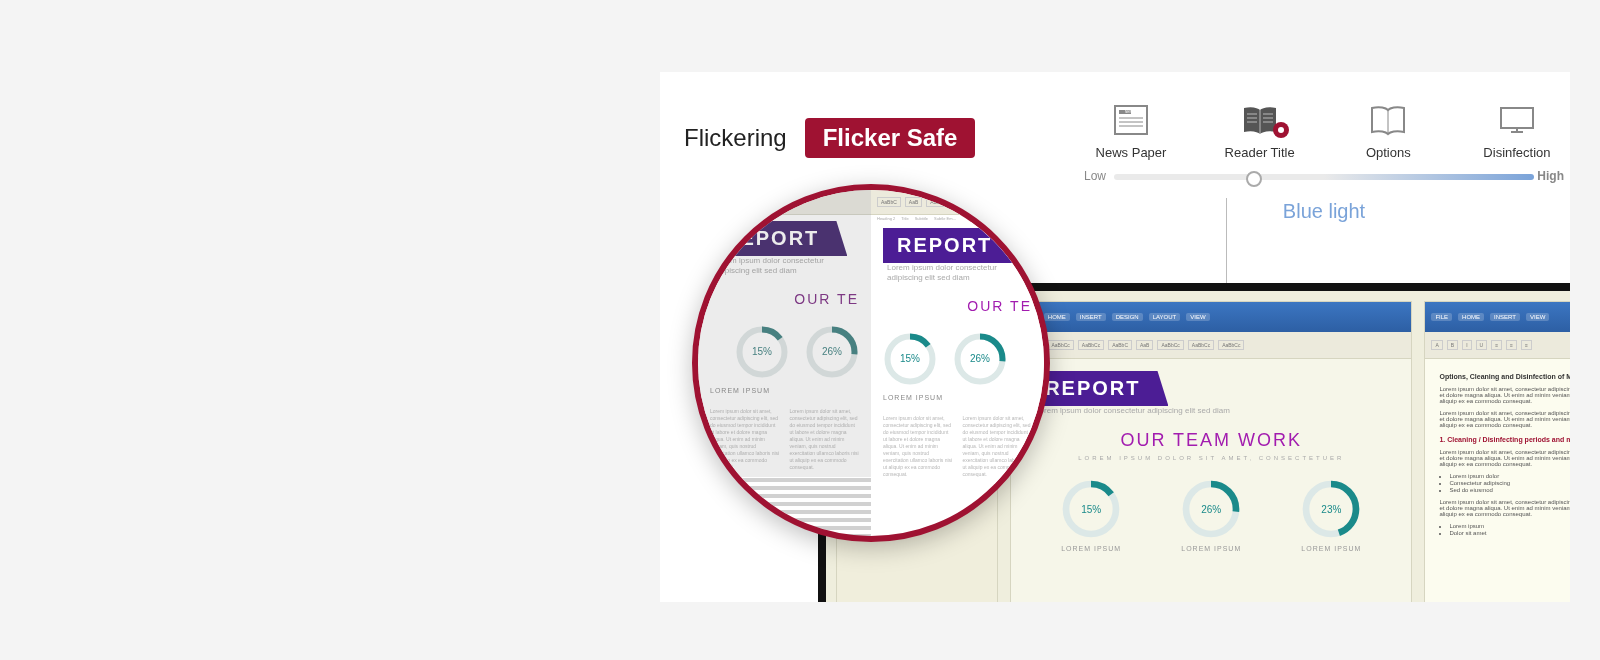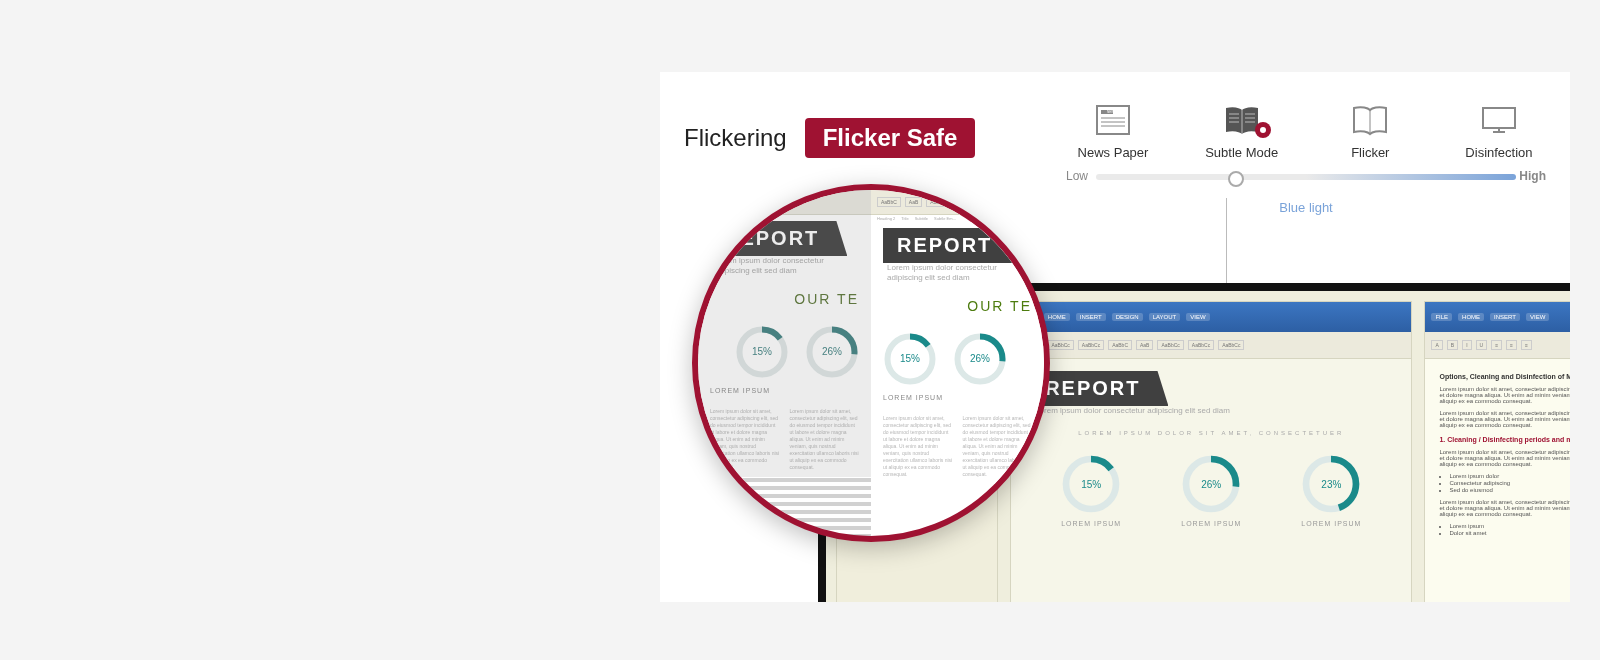--- a/index.html
+++ b/index.html
@@ -38,21 +38,21 @@
     background: #9f1232;
     color: #fff;
     padding: 6px 18px;
     border-radius: 4px;
     font-weight: 600;
   }
 
   
   .modes {
     position: absolute;
-    left: 406px;
+    left: 424px;
     top: 32px;
     width: 480px;
     font-size: 13px;
     color: #555;
   }
   .mode-row {
     display: flex;
     justify-content: space-between;
   }
   .mode {
@@ -107,21 +107,21 @@
     border: 2px solid #aaa;
     border-radius: 50%;
   }
   .scale-low  { position:absolute; left:0;  top:-1px; }
   .scale-high { position:absolute; right:0; top:-1px;font-weight:bold; }
   .scale-label {
     position: absolute;
     left: 0; right: 0; top: 30px;
     text-align: center;
     color: #7aa3d9;
-    font-size: 13px;
+    font-size: 20px;
   }
 
   .pointer-line {
     position:absolute;
     left: 566px;
     top: 126px;
     width: 1px;
     height: 164px;
     background: #bbb;
   }
@@ -174,30 +174,30 @@
     border-bottom:1px solid #d6d5c0;
   }
   .style-row div { border:1px solid #ccc; padding:1px 3px; }
 
   .doc-body { flex:1; background:#f6f6e9; overflow:hidden; }
 
   
   .report-card { padding:12px 20px; }
   .report-band {
     display:inline-block;
-    background:#404040;
+    background:#4c1d95;
     color:#fff;
     font-weight:700;
     font-size:20px;
     letter-spacing:2px;
     padding:6px 28px 6px 14px;
     clip-path: polygon(0 0, 92% 0, 100% 100%, 0 100%);
   }
   .report-sub { font-size:8px; color:#aaa; margin:0 0 14px 4px; line-height:1.3; }
-  .team-title { text-align:center; font-size:18px; letter-spacing:2px; color:#4d7c0f; margin-bottom:4px; }
+  .team-title { text-align:center; font-size:18px; letter-spacing:2px; color:#a21caf; margin-bottom:4px; }
   .team-sub   { text-align:center; font-size:6px; color:#aaa; letter-spacing:3px; }
 
   .rings { display:flex; justify-content:space-around; margin-top:18px; }
   .ring {
     width:60px; height:60px; position:relative;
     display:flex; align-items:center; justify-content:center;
     font-size:10px; color:#1a8a8a;
   }
   .ring svg { position:absolute; inset:0; }
   .ring-label { margin-top:6px; font-size:7px; color:#999; text-align:center; letter-spacing:1px; }
@@ -283,30 +283,30 @@
               <line x1="20" y1="6" x2="20" y2="30" stroke="#fff" stroke-width="0.6"></line>
               <line x1="7" y1="10" x2="17" y2="10" stroke="#fff" stroke-width="0.6"></line>
               <line x1="7" y1="14" x2="17" y2="14" stroke="#fff" stroke-width="0.6"></line>
               <line x1="7" y1="18" x2="17" y2="18" stroke="#fff" stroke-width="0.6"></line>
               <line x1="23" y1="10" x2="33" y2="10" stroke="#fff" stroke-width="0.6"></line>
               <line x1="23" y1="14" x2="33" y2="14" stroke="#fff" stroke-width="0.6"></line>
               <line x1="23" y1="18" x2="33" y2="18" stroke="#fff" stroke-width="0.6"></line>
             </svg>
         </span>
         <span class="eye-dot"></span>
-        <span class="mode-label">Subtle Mode</span>
+        <span class="mode-label">Reader Title</span>
       </div>
       <div class="mode">
         <span>
           <svg viewBox="0 0 40 32">
               <path d="M4 4 C12 2 18 4 20 6 C22 4 28 2 36 4 V28 C28 26 22 28 20 30 C18 28 12 26 4 28 Z" fill="none" stroke="#888" stroke-width="2"></path>
               <line x1="20" y1="6" x2="20" y2="30" stroke="#888"></line>
             </svg>
         </span>
-        <span class="mode-label">Flicker</span>
+        <span class="mode-label">Options</span>
       </div>
       <div class="mode">
         <span>
           <svg viewBox="0 0 40 32">
               <rect x="4" y="4" width="32" height="20" fill="none" stroke="#888" stroke-width="2"></rect>
               <line x1="14" y1="28" x2="26" y2="28" stroke="#888" stroke-width="2"></line>
               <line x1="20" y1="24" x2="20" y2="28" stroke="#888" stroke-width="2"></line>
             </svg>
         </span>
         <span class="mode-label">Disinfection</span>
@@ -362,20 +362,21 @@
             <div>AaBbCc</div>
             <div>AaBbC</div>
             <div>AaB</div>
             <div>AaBbCc</div>
             <div>AaBbCc</div>
             <div>AaBbCc</div>
         </div>
         <div class="doc-body report-card">
           <span class="report-band">REPORT</span>
           <div class="report-sub">Lorem ipsum dolor consectetur adipiscing elit sed diam</div>
+          <div class="team-title">OUR TEAM WORK</div>
           <div class="team-sub">LOREM IPSUM DOLOR SIT AMET, CONSECTETUER</div>
           <div class="rings">
             <div class="ring-col">
                 <div class="ring">
                   <svg viewBox="0 0 36 36">
                     <circle cx="18" cy="18" r="15" fill="none" stroke="#dce8e7" stroke-width="4"></circle>
                     <circle cx="18" cy="18" r="15" fill="none" stroke="#1a8a8a" stroke-width="4" stroke-dasharray="14 80" transform="rotate(-90 18 18)"></circle>
                   </svg>
                   <span>15%</span>
                 </div>

